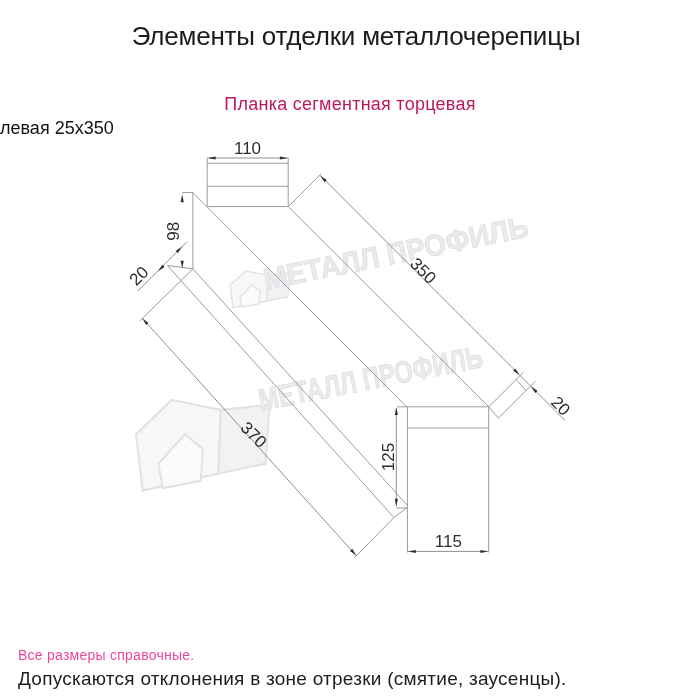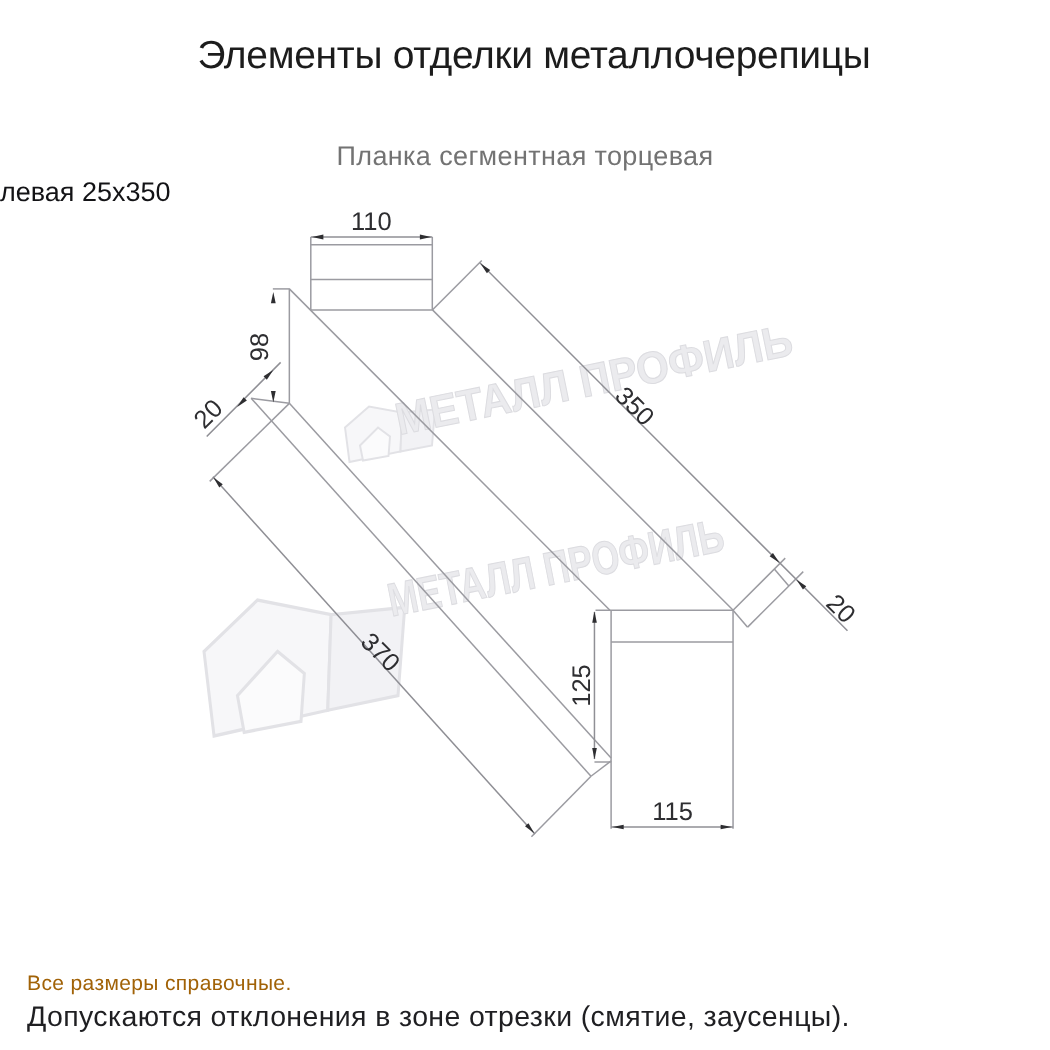--- a/index.html
+++ b/index.html
@@ -5,21 +5,21 @@
 html,body{margin:0;padding:0;}
 body{width:700px;height:700px;background:#ffffff;position:relative;overflow:hidden;
  font-family:"Liberation Sans", sans-serif;}
 .abs{position:absolute;}
 </style>
 </head>
 <body>
 
 <div class="abs" style="left:6px;top:21px;width:700px;text-align:center;font-size:26px;color:#1c1c1c;letter-spacing:-0.2px;">Элементы отделки металлочерепицы</div>
 
-<div class="abs" style="left:0;top:94px;width:700px;text-align:center;font-size:18px;color:#737373;letter-spacing:0.25px;">Планка сегментная торцевая</div>
+<div class="abs" style="left:0;top:94px;width:700px;text-align:center;font-size:18px;color:#be185d;letter-spacing:0.25px;">Планка сегментная торцевая</div>
 
 <div class="abs" style="left:0;top:118px;width:700px;text-align:left;font-size:18px;color:#131316;">левая 25х350</div>
 
 <svg class="abs" style="left:0;top:0;" width="700" height="700" viewBox="0 0 700 700">
 
  <g stroke="#e2e2e6" stroke-width="1.3" fill="#f7f7f9" transform="translate(230,271)">
    <path d="M0,14 L16,0 L38,4 L37,30 L3,37 Z"></path>
    <path d="M10,26 L22,14 L30,20 L29,33 L12,36 Z" fill="#fbfbfc"></path>
    <path d="M37,30 L58,26 L60,2 L38,4 Z" fill="#f2f2f5"></path>
  </g>
@@ -152,15 +152,15 @@
  <text x="423" y="276.5" text-anchor="middle" transform="rotate(45 423,271)">350</text>
 
  <text x="253.5" y="440.5" text-anchor="middle" transform="rotate(45 253.5,435)">370</text>
 
  <text x="139" y="281.5" text-anchor="middle" transform="rotate(-45 139,276)">20</text>
 
  <text x="560.5" y="411.5" text-anchor="middle" transform="rotate(45 560.5,406)">20</text>
  </g>
 </svg>
 
-<div class="abs" style="left:18px;top:647px;font-size:14px;color:#a16207;letter-spacing:0.25px;">Все размеры справочные.</div>
+<div class="abs" style="left:18px;top:647px;font-size:14px;color:#ec4899;letter-spacing:0.25px;">Все размеры справочные.</div>
 
 <div class="abs" style="left:18px;top:668px;font-size:19px;color:#1f1f22;letter-spacing:0.25px;">Допускаются отклонения в зоне отрезки (смятие, заусенцы).</div>
 
 </body></html>

